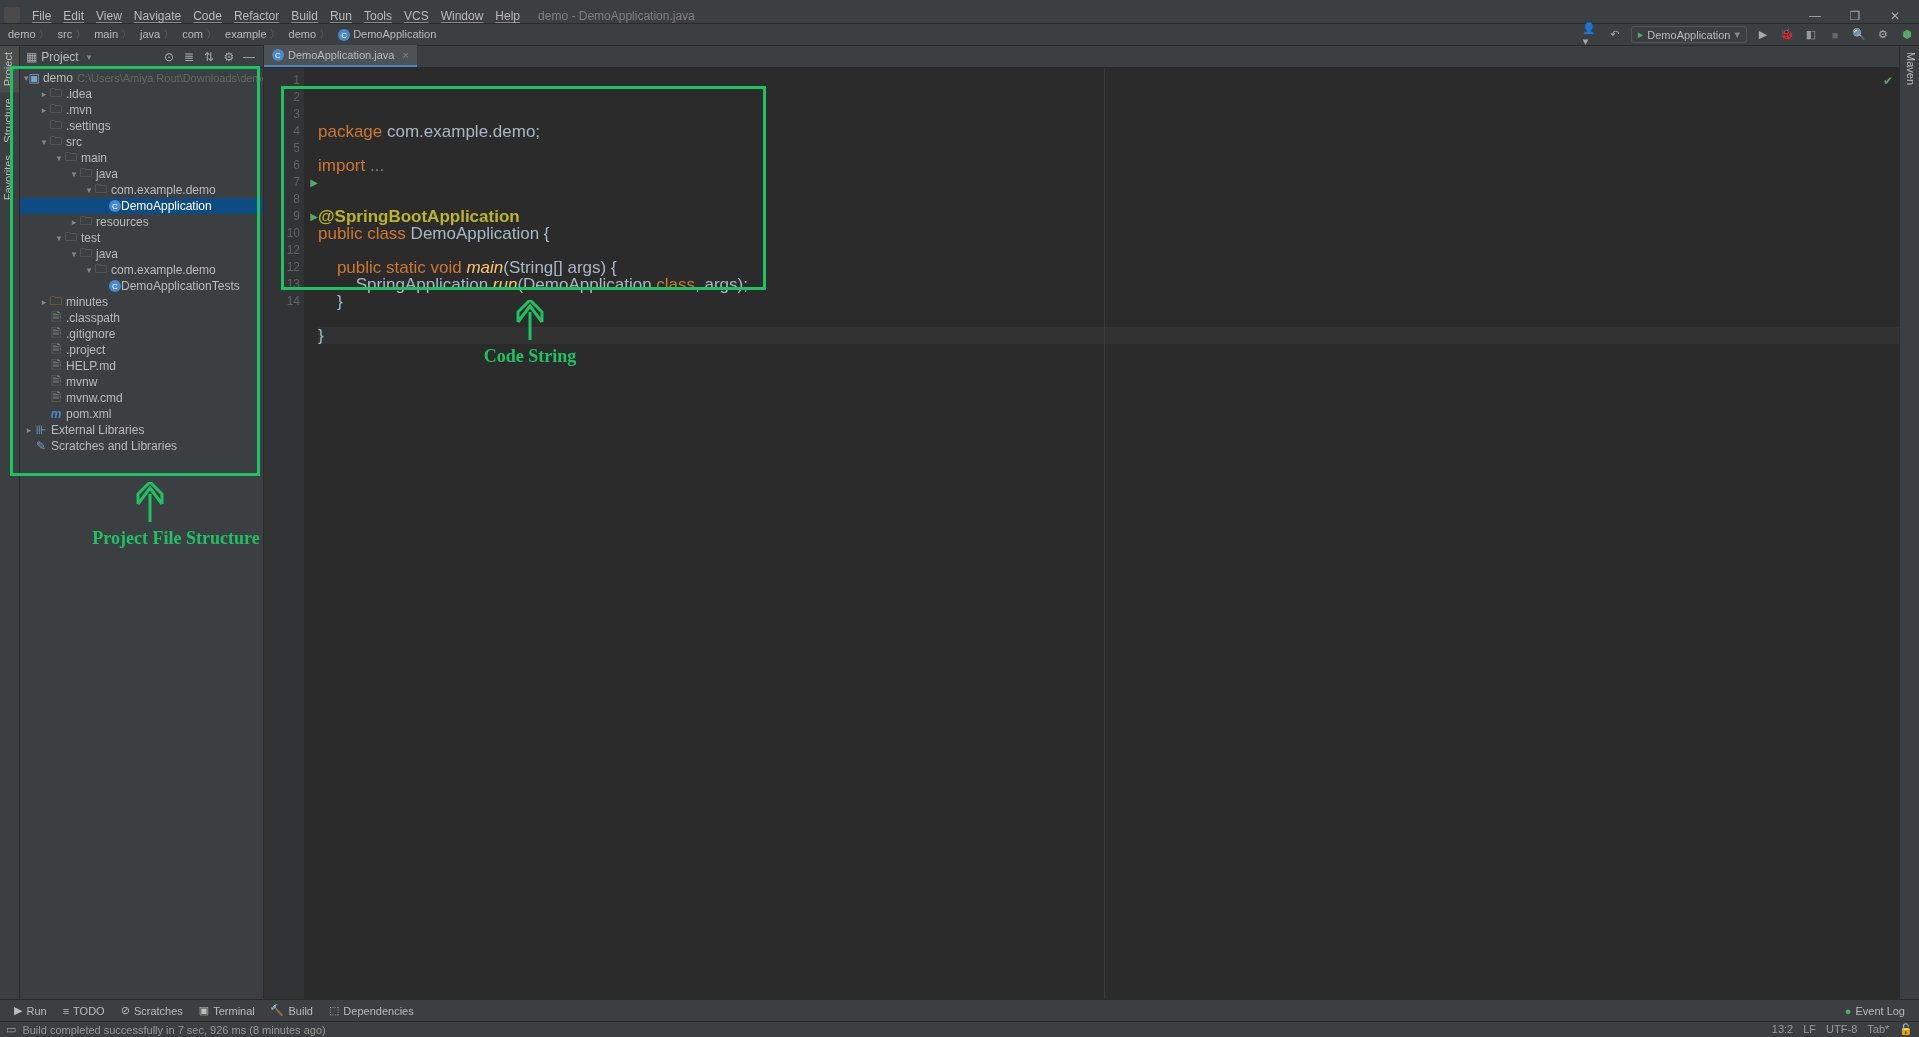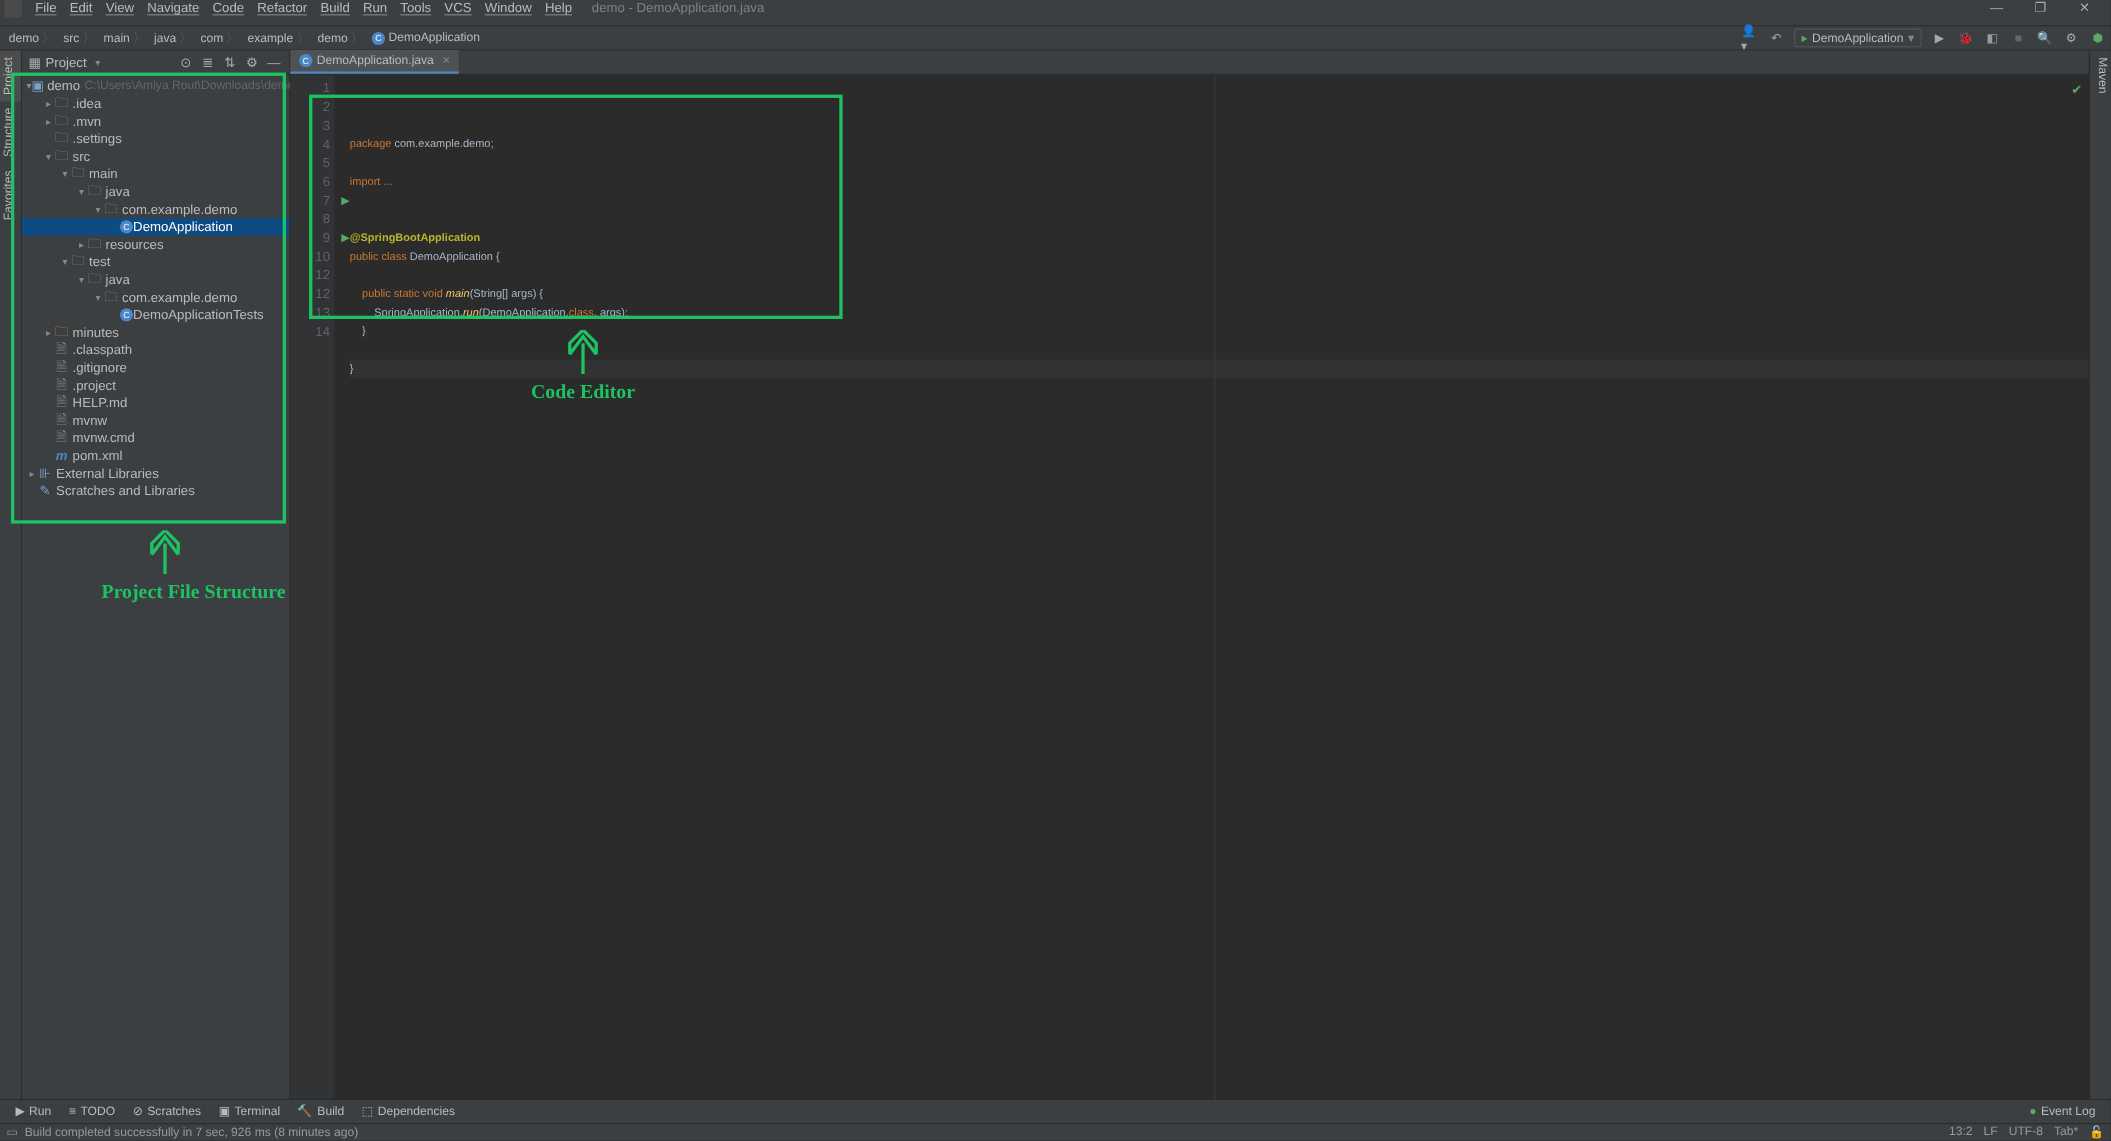--- a/index.html
+++ b/index.html
@@ -1,19 +1,19 @@
 <!DOCTYPE html>
 <html><head>
 <meta charset="utf-8">
 <style>
 * { margin:0; padding:0; box-sizing:border-box; font-family:"Segoe UI",Arial,sans-serif; }
 body { width:1919px; height:1037px; background:#2b2b2b; color:#bbbbbb; font-size:12px; overflow:hidden; position:relative; }
 
 
-.menubar { height:24px; background:#3c3f41; display:flex; align-items:flex-start; padding:0 4px; border-bottom:1px solid #2b2b2b; }
+.menubar { height:24px; background:#3c3f41; display:flex; align-items:flex-end; padding:0 4px; border-bottom:1px solid #2b2b2b; }
 .menubar .logo { width:16px; height:16px; background:#4a4a4a; margin-right:6px; border-radius:2px; }
 .menubar .menu-item { padding:0 6px; text-decoration:underline; text-decoration-color:#888; text-underline-offset:2px; cursor:pointer; }
 .menubar .title { margin-left:12px; color:#808080; }
 .menubar .win-ctrl { margin-left:auto; display:flex; }
 .menubar .win-ctrl span { width:40px; text-align:center; color:#aaa; cursor:pointer; }
 
 
 .navbar { height:22px; background:#3c3f41; display:flex; align-items:center; border-bottom:1px solid #2b2b2b; padding:0 4px; font-size:11px; }
 .crumb { padding:0 4px; color:#bbb; cursor:pointer; }
 .crumb::after { content:"〉"; color:#666; margin-left:3px; }
@@ -50,21 +50,21 @@
 .file-icon { color:#888; }
 .path-label { color:#666; font-size:11px; margin-left:4px; }
 
 .editor-area { flex:1; display:flex; flex-direction:column; background:#2b2b2b; }
 .tabs { height:22px; background:#3c3f41; display:flex; align-items:flex-end; border-bottom:1px solid #2b2b2b; }
 .tab { height:22px; display:flex; align-items:center; padding:0 8px; background:#4e5254; border-bottom:2px solid #4a88c7; gap:4px; font-size:11px; }
 .tab .close { color:#888; margin-left:4px; cursor:pointer; }
 .editor-body { flex:1; position:relative; display:flex; }
 .gutter { width:40px; background:#313335; color:#606366; font-family:Consolas,monospace; font-size:12px; padding-top:4px; text-align:right; padding-right:4px; line-height:17px; position:relative; }
 .gutter-icons { position:absolute; right:-14px; top:4px; width:14px; line-height:17px; font-size:10px; color:#59a869; }
-.code { flex:1; font-family:Consolas,monospace; font-size:10px; line-height:17px; padding:4px 0 0 14px; white-space:pre; color:#a9b7c6; position:relative; }
+.code { flex:1; font-family:Consolas,monospace; font-size:17px; line-height:17px; padding:4px 0 0 14px; white-space:pre; color:#a9b7c6; position:relative; }
 .kw { color:#cc7832; }
 .ann { color:#bbb529;font-weight:bold; }
 .fn { color:#ffc66d; font-style:italic; }
 .cm { color:#808080; }
 .caret-line { background:#323232; }
 .right-margin { position:absolute; top:0; bottom:0; left:800px; width:1px; background:#3a3a3a; }
 .check-mark { position:absolute; top:6px; right:6px; color:#59a869; }
 
 
 .bottom-tabs { height:22px; background:#3c3f41; display:flex; align-items:center; padding:0 6px; border-top:1px solid #2b2b2b; font-size:11px; }
@@ -384,13 +384,13 @@
 <div class="annot-box" style="left:10px; top:66px; width:250px; height:410px;"></div>
 <svg class="annot-arrow" style="left:130px; top:482px;" width="40" height="40">
   <path d="M20 40 L20 12 M8 22 L20 6 L32 22 M8 22 L8 12 L20 0 L32 12 L32 22" stroke="#1dc362" stroke-width="3" fill="none"></path>
 </svg>
 <div class="annot-label" style="left:56px; top:528px; width:240px;">Project File Structure</div>
 
 <div class="annot-box" style="left:281px; top:86px; width:485px; height:204px;"></div>
 <svg class="annot-arrow" style="left:510px; top:300px;" width="40" height="40">
   <path d="M20 40 L20 12 M8 22 L20 6 L32 22 M8 22 L8 12 L20 0 L32 12 L32 22" stroke="#1dc362" stroke-width="3" fill="none"></path>
 </svg>
-<div class="annot-label" style="left:450px; top:346px; width:160px;">Code Editor</div>
+<div class="annot-label" style="left:450px; top:346px; width:160px;">Code String</div>
 
 </body></html>

